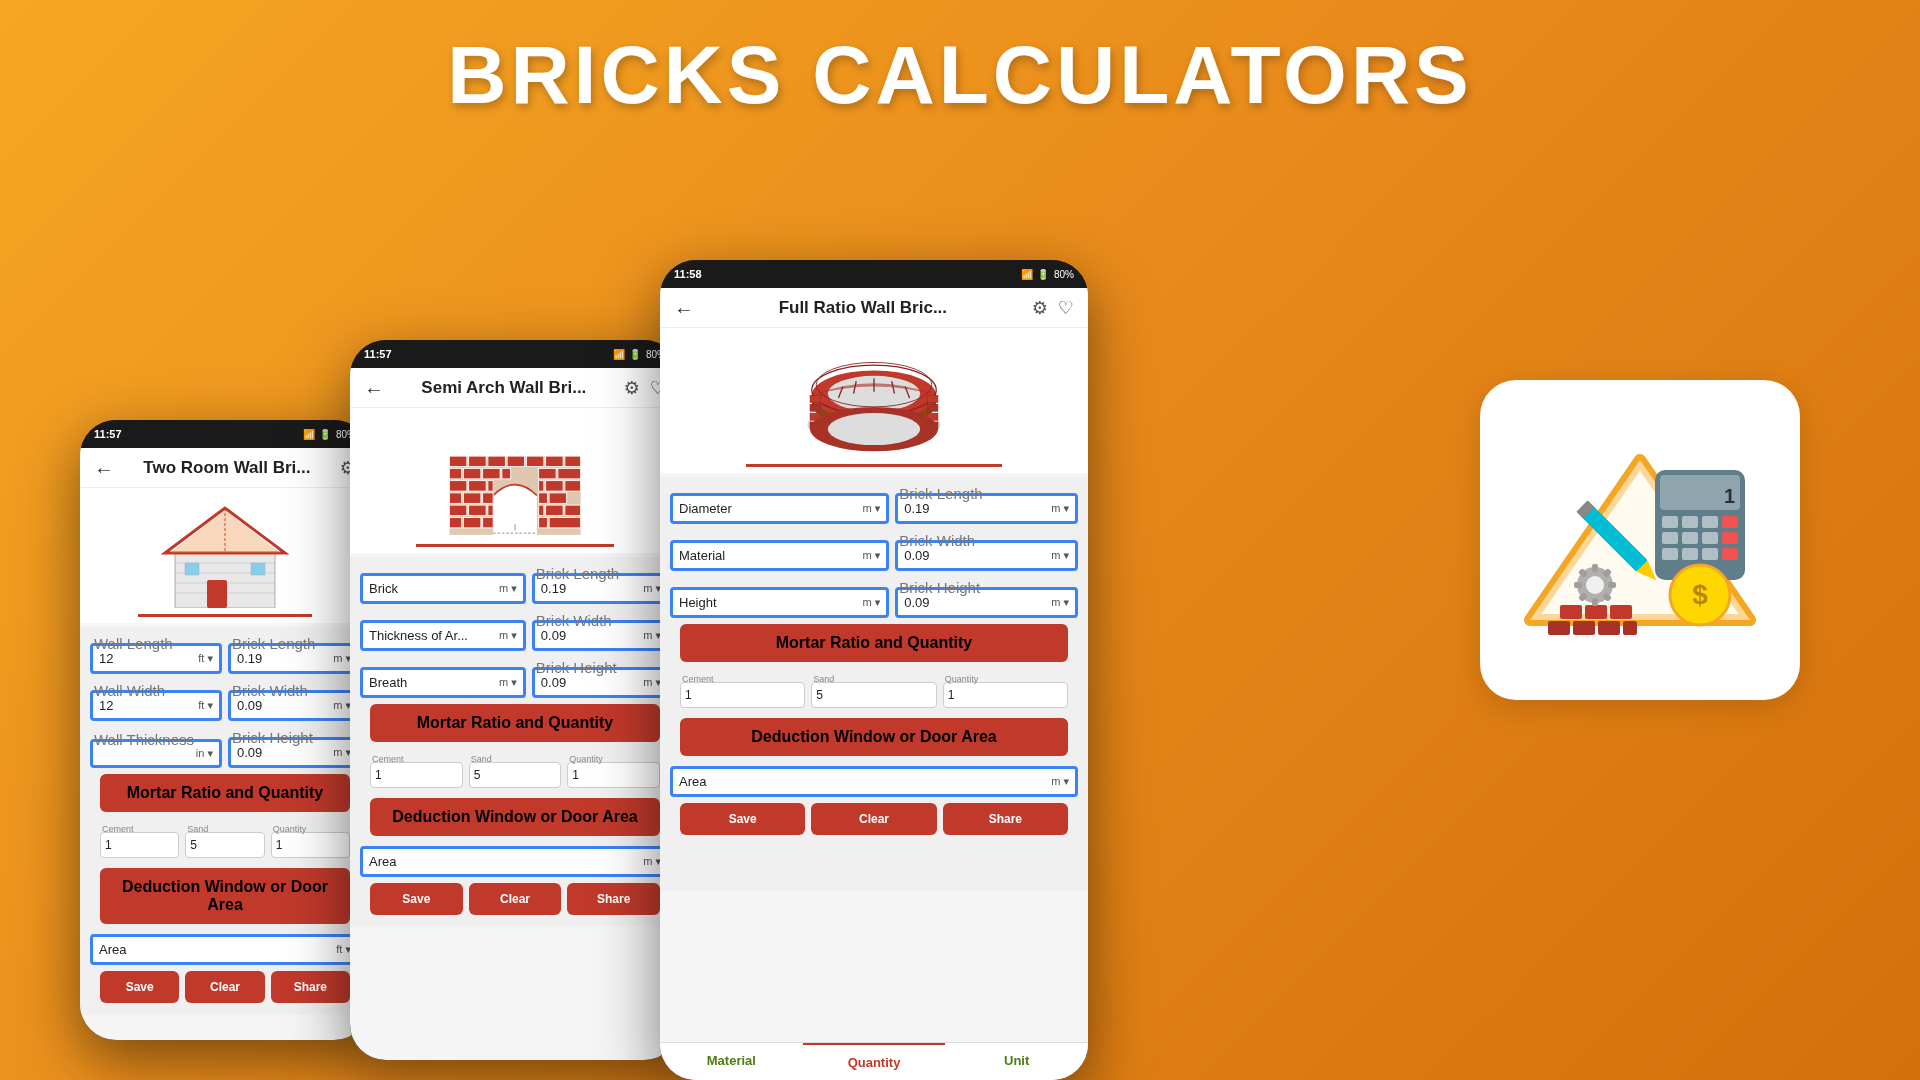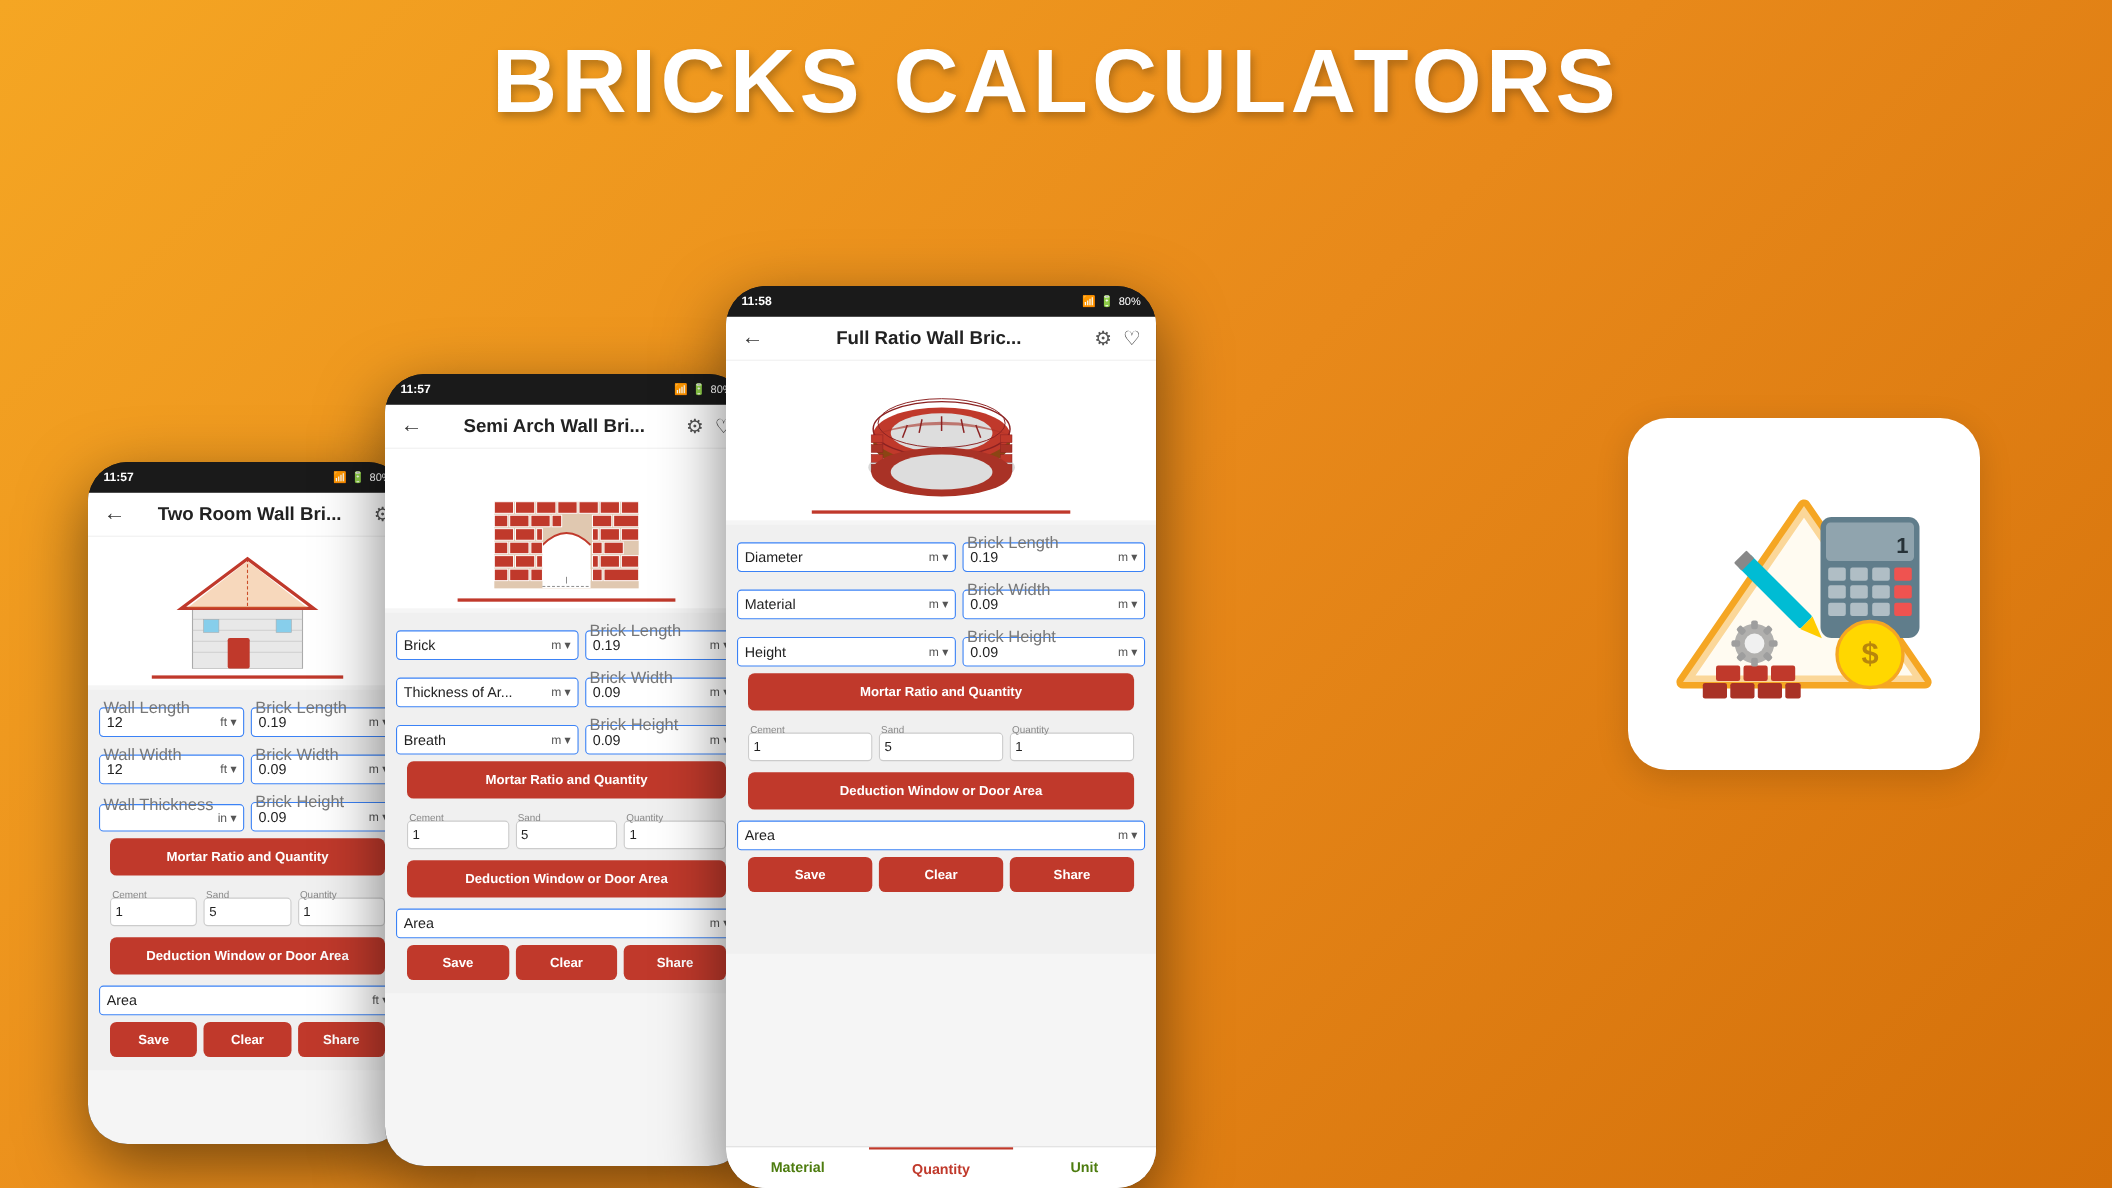--- a/index.html
+++ b/index.html
@@ -62,21 +62,21 @@
     .phone-2 {
       width: 330px;
       height: 720px;
       margin-bottom: 20px;
       z-index: 2;
       margin-left: -20px;
     }
 
     
     .phone-3 {
-      width: 391px;
+      width: 428px;
       height: 820px;
       margin-bottom: 0px;
       z-index: 3;
       margin-left: -20px;
     }
 
     
     .status-bar {
       background: #1a1a1a;
       color: white;
@@ -151,41 +151,41 @@
     .field-label {
       font-size: 15px;
       color: #777;
       position: absolute;
       top: -8px;
       left: 4px;
     }
 
     .field-input {
       width: 100%;
-      border: 1px solid #3b82f6;
+      border: 3px solid #3b82f6;
       background: white;
       border-radius: 4px;
       padding: 5px 6px;
       font-size: 13px;
       color: #222;
       display: flex;
       align-items: center;
       justify-content: space-between;
     }
 
     .field-input .unit { color: #555; font-size: 11px; }
 
     
     .btn-red {
       background: #c0392b;
-      color: #ffffff;
+      color: #000000;
       border-radius: 6px;
       padding: 10px;
       text-align: center;
-      font-size: 12px;
+      font-size: 16px;
       font-weight: 700;
       margin: 6px 10px;
       cursor: pointer;
     }
 
     .btn-row {
       display: flex;
       gap: 6px;
       margin: 6px 10px;
     }

